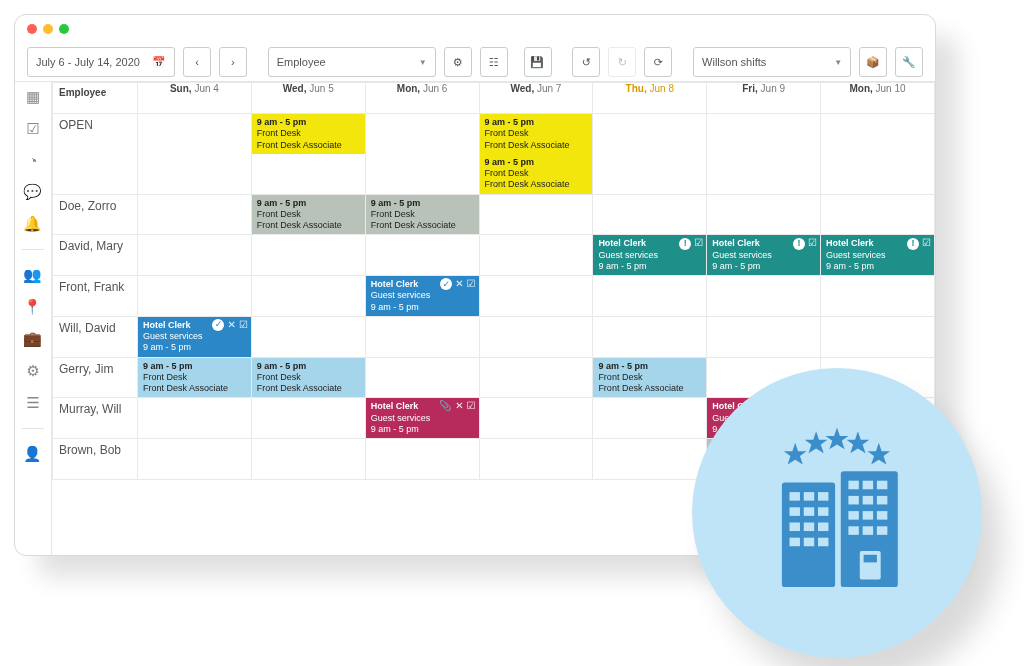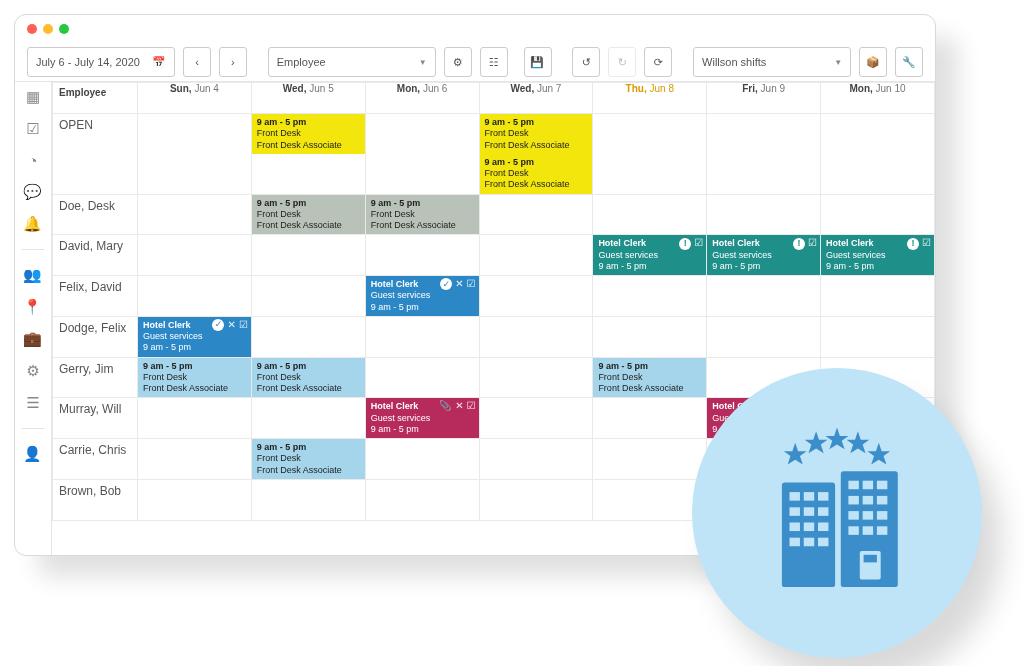--- a/index.html
+++ b/index.html
@@ -152,21 +152,21 @@
                     <div class="title">9 am - 5 pm</div>
                     <div>Front Desk</div>
                     <div>Front Desk Associate</div>
                   </div>
                 </td>
                 <td class="cell"></td>
                 <td class="cell"></td>
                 <td class="cell"></td>
               </tr>
               <tr>
-                <td class="name">Doe, Desk</td>
+                <td class="name">Doe, Zorro</td>
                 <td class="cell"></td>
                 <td class="cell">
                   <div class="shift c-gray">
                     <div class="title">9 am - 5 pm</div>
                     <div>Front Desk</div>
                     <div>Front Desk Associate</div>
                   </div>
                 </td>
                 <td class="cell">
                   <div class="shift c-gray">
@@ -214,42 +214,42 @@
                       <span style="display:inline-flex;width:12px;height:12px;border-radius:50%;background:#fff;color:#1f8f8a;align-items:center;justify-content:center;font-weight:bold;font-size:9px">!</span>
                       <span>☑</span>
                     </span>
                     <div class="title">Hotel Clerk</div>
                     <div>Guest services</div>
                     <div>9 am - 5 pm</div>
                   </div>
                 </td>
               </tr>
               <tr>
-                <td class="name">Felix, David</td>
+                <td class="name">Front, Frank</td>
                 <td class="cell"></td>
                 <td class="cell"></td>
                 <td class="cell">
                   <div class="shift c-blue">
                     <span class="actions">
                       <span style="display:inline-flex;width:12px;height:12px;border-radius:50%;background:#fff;color:#2c87c7;align-items:center;justify-content:center;font-size:9px">✓</span>
                       <span>✕</span>
                       <span>☑</span>
                     </span>
                     <div class="title">Hotel Clerk</div>
                     <div>Guest services</div>
                     <div>9 am - 5 pm</div>
                   </div>
                 </td>
                 <td class="cell"></td>
                 <td class="cell"></td>
                 <td class="cell"></td>
                 <td class="cell"></td>
               </tr>
               <tr>
-                <td class="name">Dodge, Felix</td>
+                <td class="name">Will, David</td>
                 <td class="cell">
                   <div class="shift c-blue">
                     <span class="actions">
                       <span style="display:inline-flex;width:12px;height:12px;border-radius:50%;background:#fff;color:#2c87c7;align-items:center;justify-content:center;font-size:9px">✓</span>
                       <span>✕</span>
                       <span>☑</span>
                     </span>
                     <div class="title">Hotel Clerk</div>
                     <div>Guest services</div>
                     <div>9 am - 5 pm</div>
@@ -313,36 +313,20 @@
                     <span class="actions">
                       <span>📎</span>
                       <span>✕</span>
                       <span>☑</span>
                     </span>
                     <div class="title">Hotel Clerk</div>
                     <div>Guest services</div>
                     <div>9 am - 5 pm</div>
                   </div>
                 </td>
-                <td class="cell"></td>
-              </tr>
-              <tr>
-                <td class="name">Carrie, Chris</td>
-                <td class="cell"></td>
-                <td class="cell">
-                  <div class="shift c-ltblue">
-                    <div class="title">9 am - 5 pm</div>
-                    <div>Front Desk</div>
-                    <div>Front Desk Associate</div>
-                  </div>
-                </td>
-                <td class="cell"></td>
-                <td class="cell"></td>
-                <td class="cell"></td>
-                <td class="cell"></td>
                 <td class="cell"></td>
               </tr>
               <tr>
                 <td class="name">Brown, Bob</td>
                 <td class="cell"></td>
                 <td class="cell"></td>
                 <td class="cell"></td>
                 <td class="cell"></td>
                 <td class="cell"></td>
                 <td class="cell">

